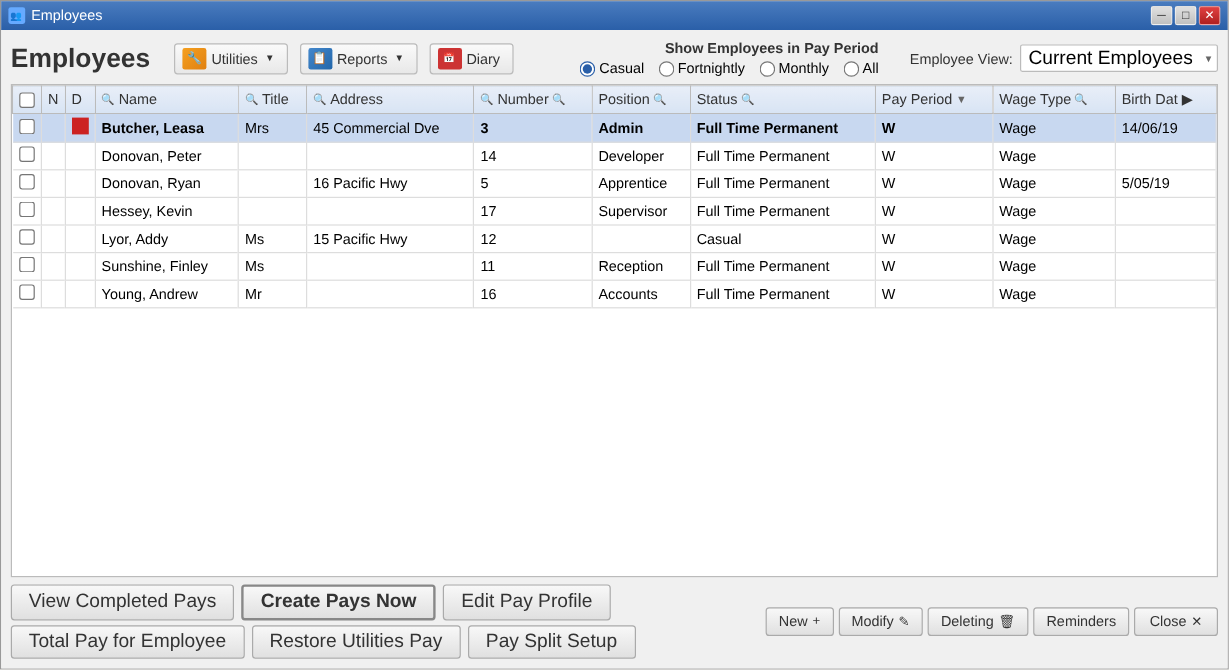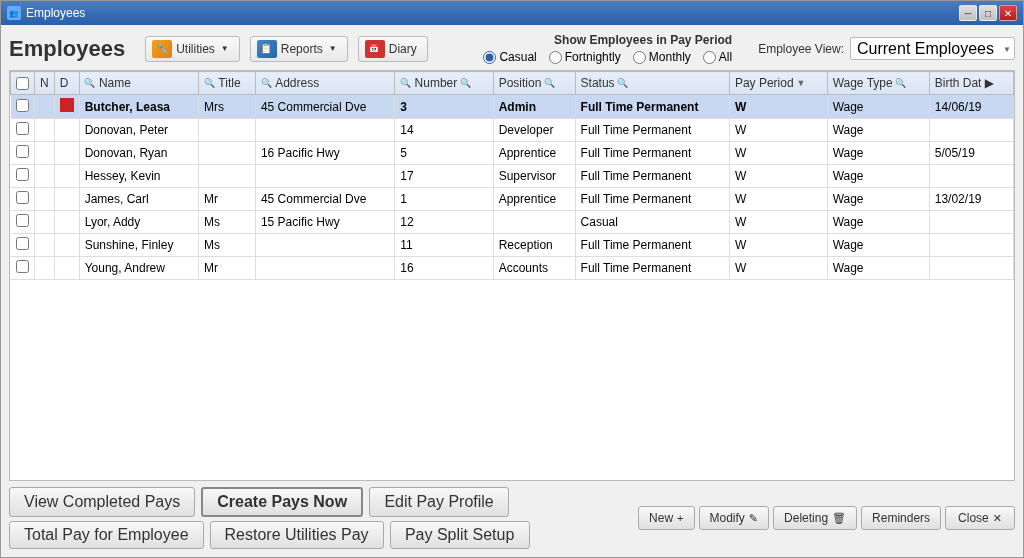--- a/index.html
+++ b/index.html
@@ -510,38 +510,20 @@
     </td>
     <td style="">Hessey, Kevin</td>
     <td></td>
     <td></td>
     <td style="">17</td>
     <td style="">Supervisor</td>
     <td style="">Full Time Permanent</td>
     <td style="">W</td>
     <td>Wage</td>
     <td></td>
-  </tr>
-            <tr>
-    <td class="checkbox-cell">
-      <input type="checkbox" style="width: 13px; height: 13px;">
-    </td>
-    <td class="flag-cell"></td>
-    <td class="flag-cell">
-      
-    </td>
-    <td style="">James, Carl</td>
-    <td>Mr</td>
-    <td>45 Commercial Dve</td>
-    <td style="">1</td>
-    <td style="">Apprentice</td>
-    <td style="">Full Time Permanent</td>
-    <td style="">W</td>
-    <td>Wage</td>
-    <td>13/02/19</td>
   </tr>
             <tr>
     <td class="checkbox-cell">
       <input type="checkbox" style="width: 13px; height: 13px;">
     </td>
     <td class="flag-cell"></td>
     <td class="flag-cell">
       
     </td>
     <td style="">Lyor, Addy</td>

